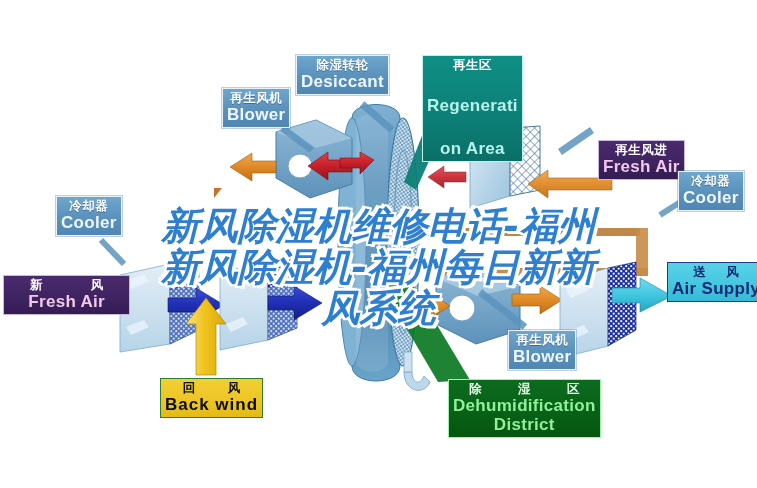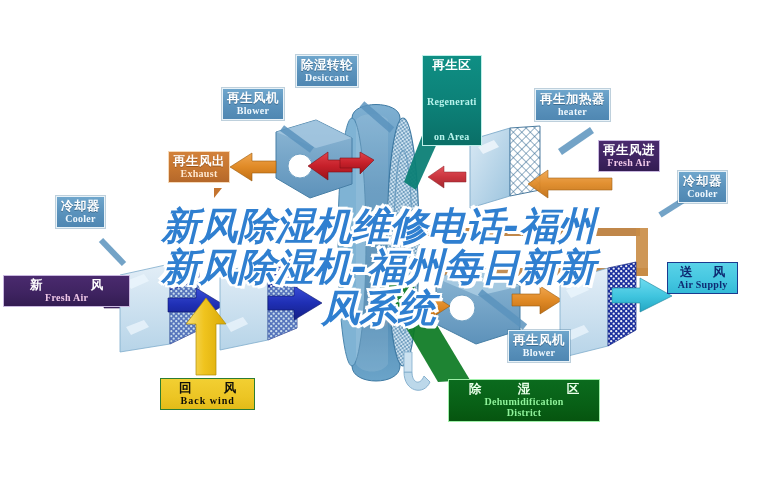--- a/index.html
+++ b/index.html
@@ -34,23 +34,23 @@
   }
   .label-cn {
     display: block;
     font-family: "DejaVu Sans", sans-serif;
     font-weight: bold;
     font-size: 12.5px;
     letter-spacing: 0.5px;
   }
   .label-en {
     display: block;
-    font-family: Liberation Serif, serif;
+    font-family: Liberation Sans, sans-serif;
     font-weight: bold;
-    font-size: 10px;
+    font-size: 17px;
     letter-spacing: 0.3px;
   }
 
   
   .st-blue {
     background: linear-gradient(180deg,#6fa6cc 0%, #5b93bd 50%, #4f87b2 100%);
     border: 1px solid #e8f2f8;
     color: #ffffff;
     box-shadow: 0 0 0 1px rgba(70,120,155,.35);
   }
@@ -378,39 +378,31 @@
     <span class="label-cn">再生风机</span>
     <span class="label-en">Blower</span>
   </div>
 
   <div class="label-box st-teal" style="left:422px; top:55px;">
     <span class="label-cn">再生区</span>
     <span class="label-en">Regenerati</span>
     <span class="label-en">on Area</span>
   </div>
 
-  <div class="label-box st-blue" style="left:535px; top:89px;">
-    <span class="label-cn">再生加热器</span>
-    <span class="label-en">heater</span>
-  </div>
 
   <div class="label-box st-purple" style="left:598px; top:140px;">
     <span class="label-cn">再生风进</span>
     <span class="label-en">Fresh Air</span>
   </div>
 
   <div class="label-box st-blue" style="left:678px; top:171px;">
     <span class="label-cn">冷却器</span>
     <span class="label-en">Cooler</span>
   </div>
 
-  <div class="label-box st-orange" style="left:168px; top:151px;">
-    <span class="label-cn">再生风出</span>
-    <span class="label-en">Exhaust</span>
-  </div>
 
   <div class="label-box st-blue" style="left:56px; top:196px;">
     <span class="label-cn">冷却器</span>
     <span class="label-en">Cooler</span>
   </div>
 
   <div class="label-box st-purple" style="left:3px; top:275px;">
     <span class="label-cn spaced2">新 风</span>
     <span class="label-en">Fresh Air</span>
   </div>

